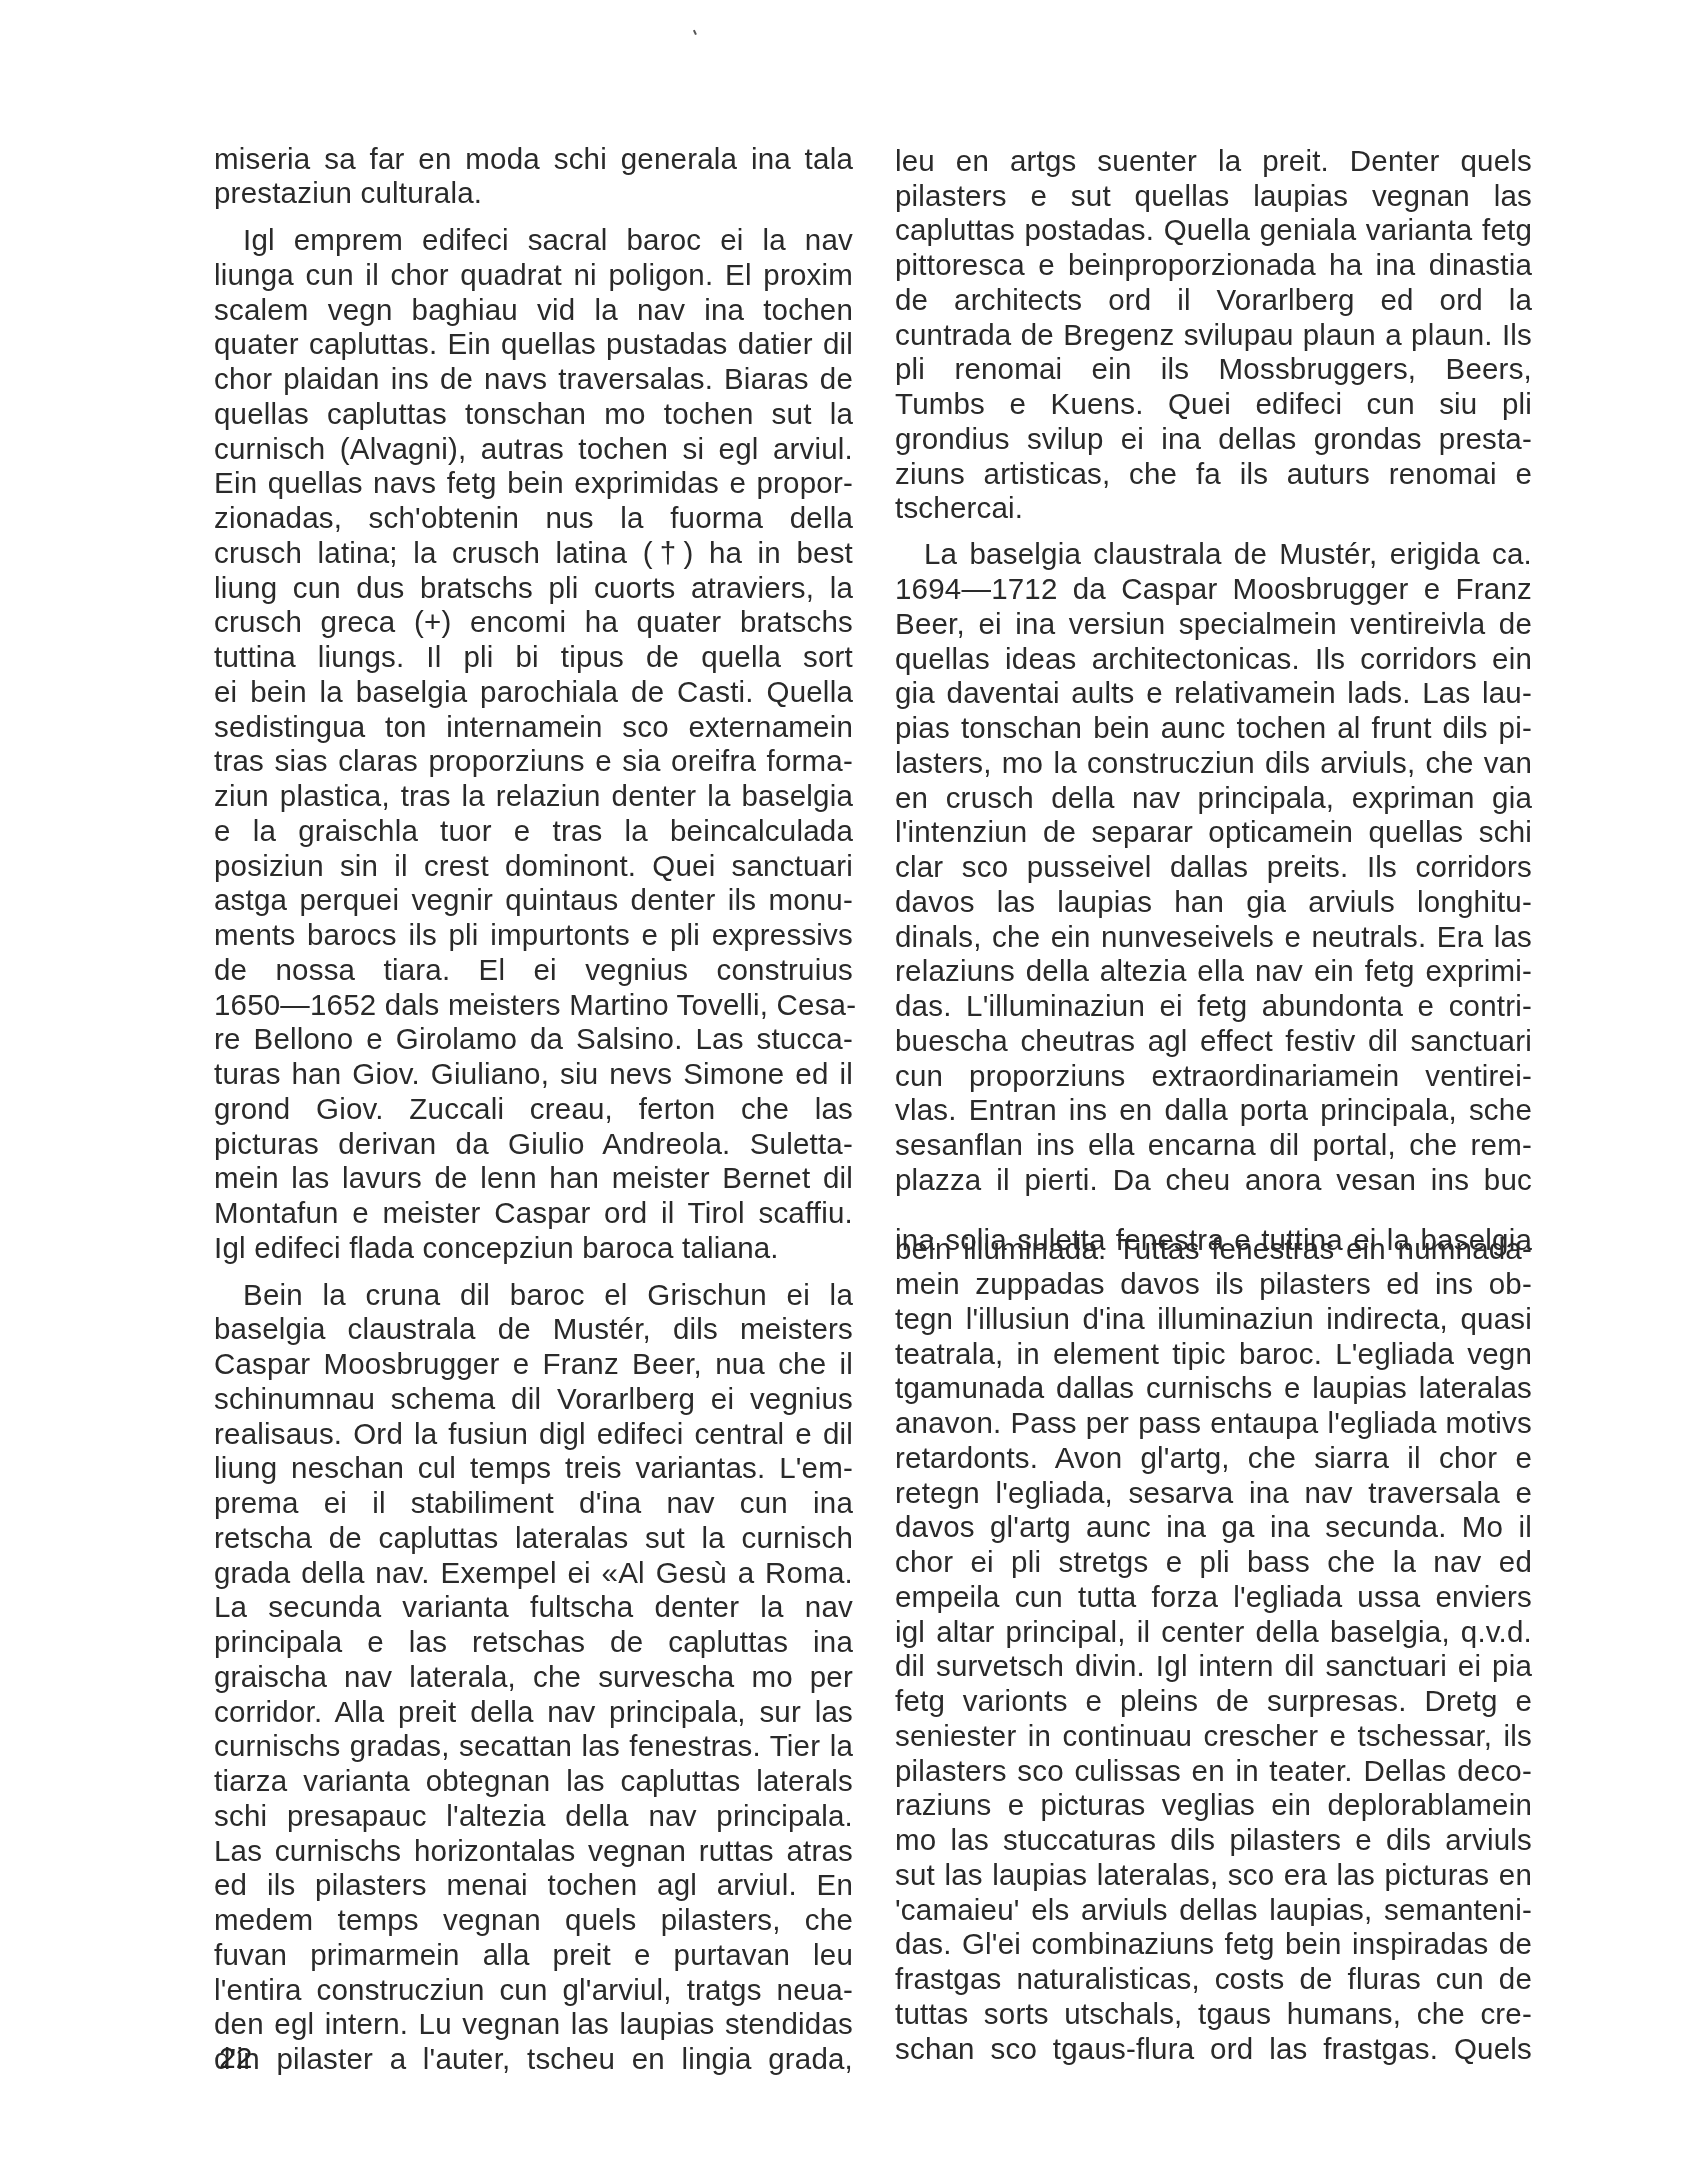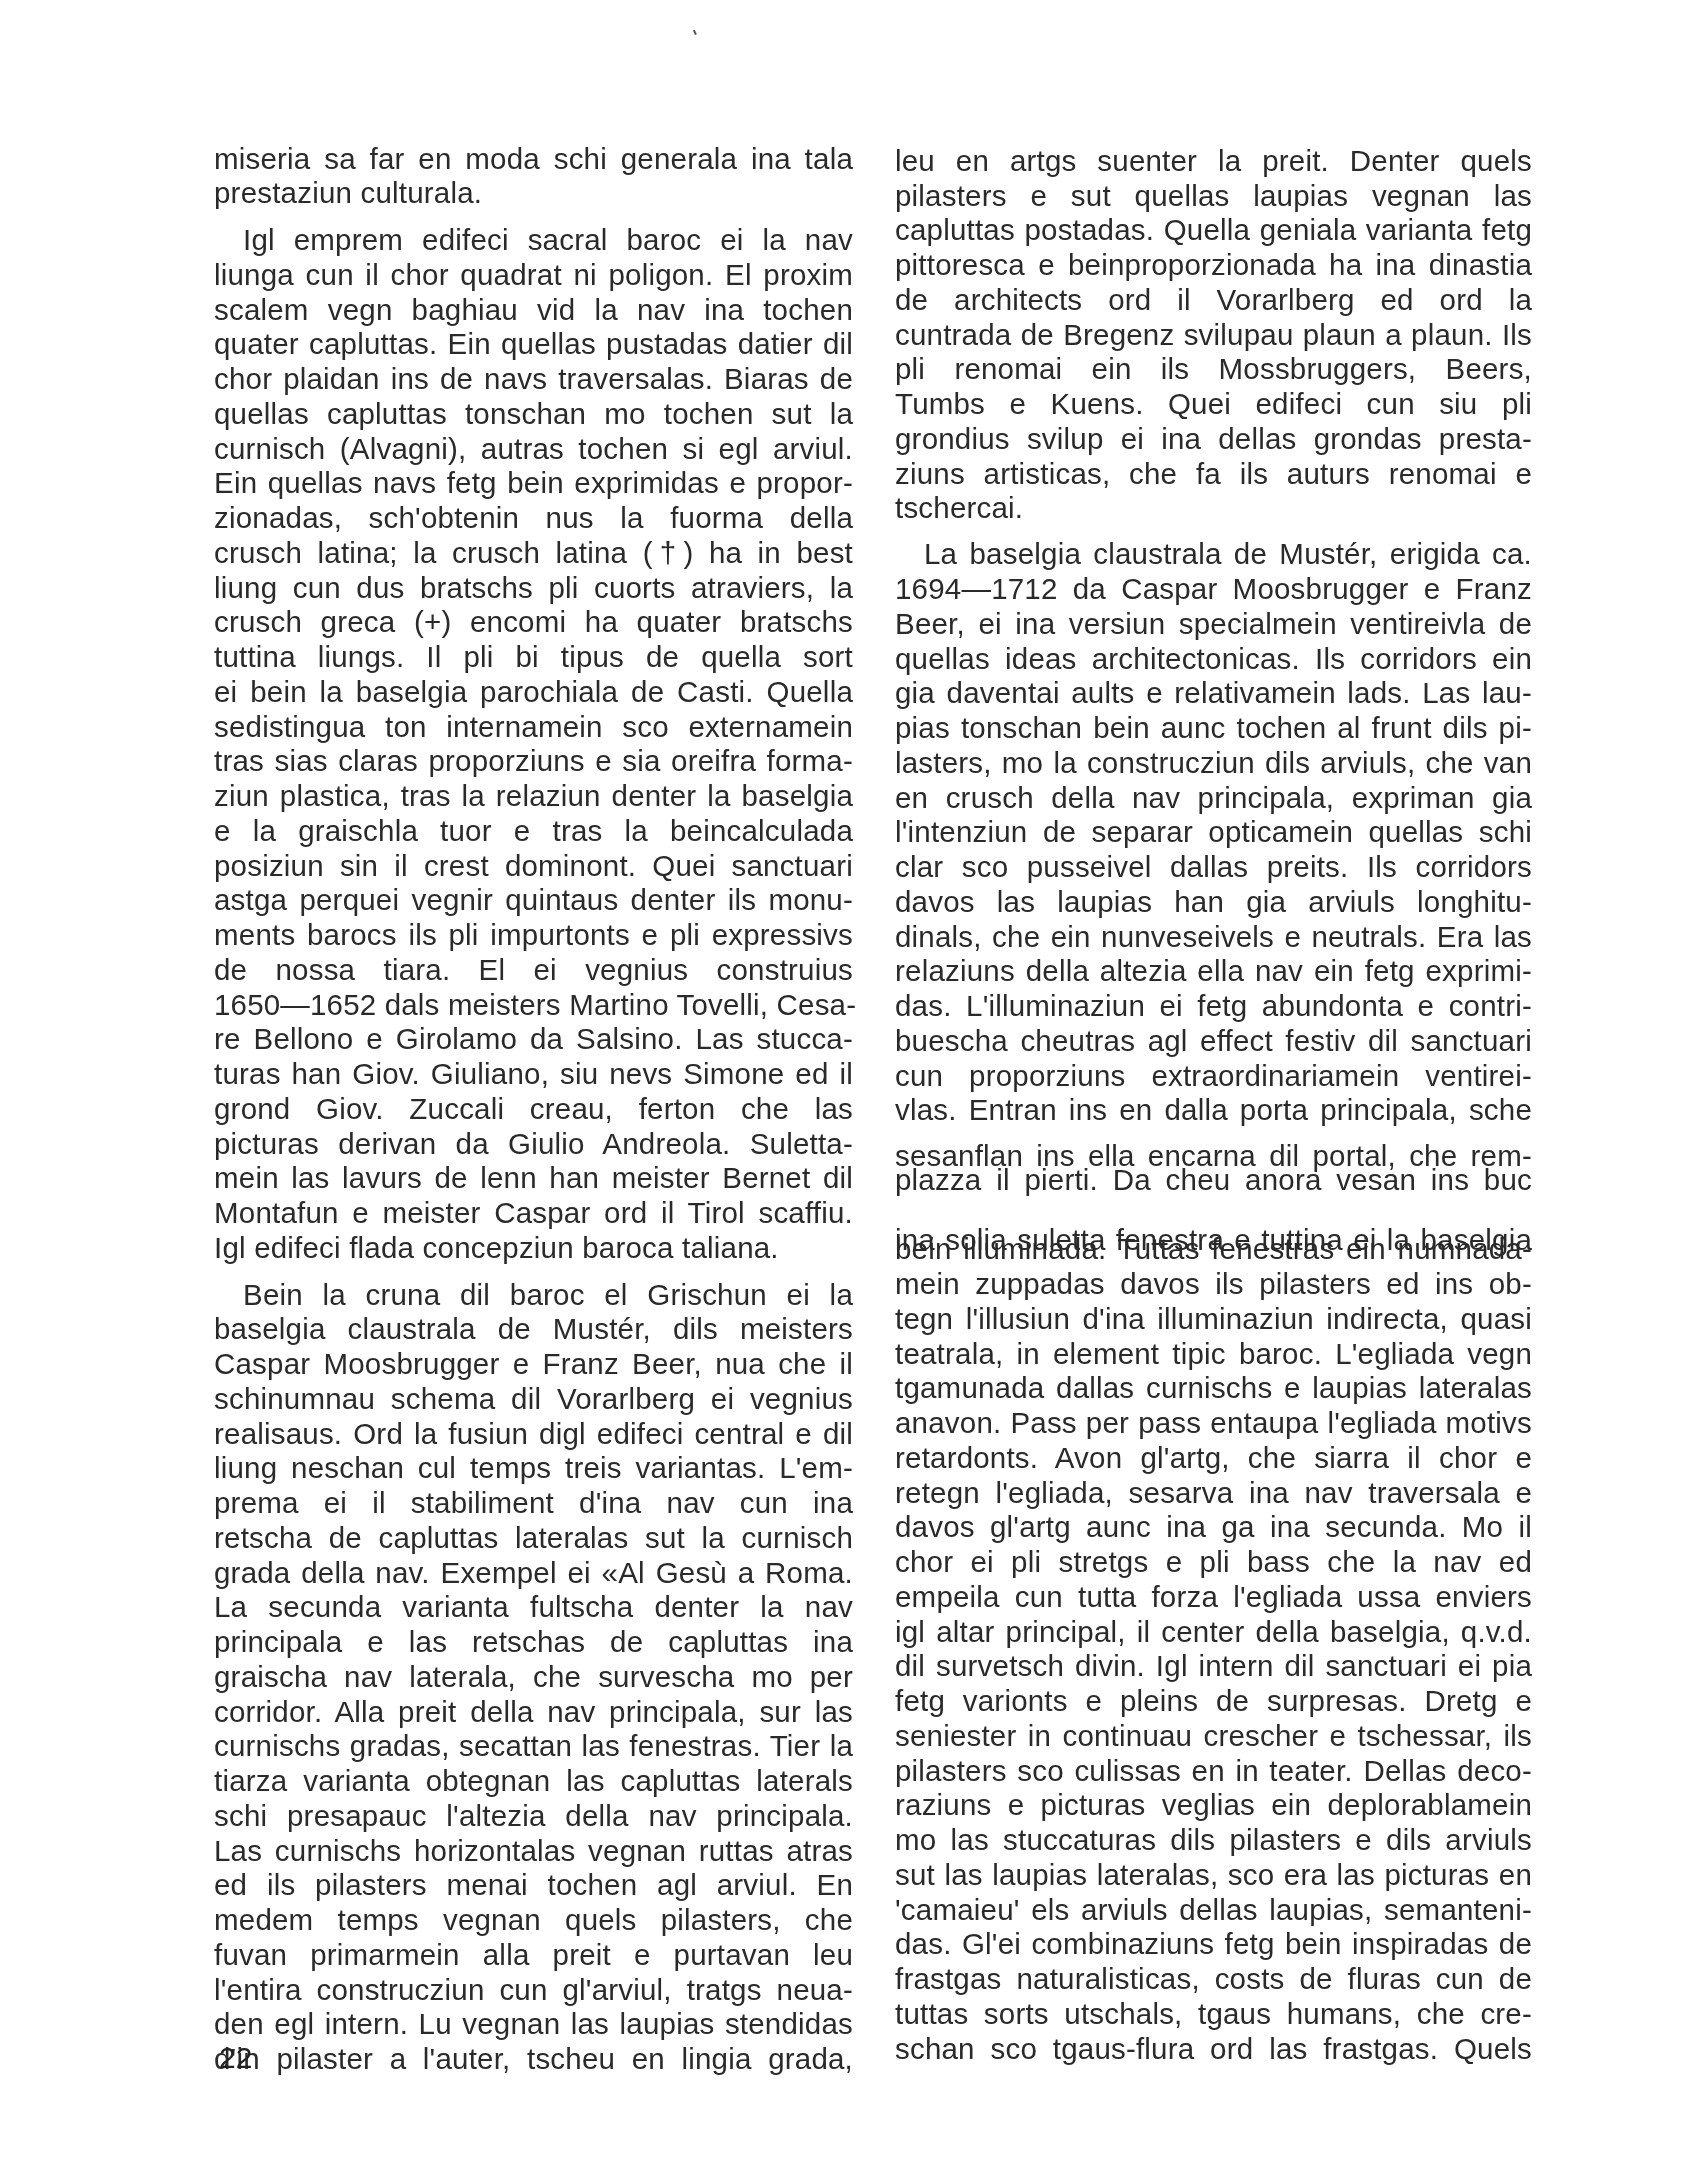--- a/index.html
+++ b/index.html
@@ -115,21 +115,21 @@
       <div class="line" style="top: 780px;">en crusch della nav principala, expriman gia</div>
       <div class="line" style="top: 814px;">l'intenziun de separar opticamein quellas schi</div>
       <div class="line" style="top: 849px;">clar sco pusseivel dallas preits. Ils corridors</div>
       <div class="line" style="top: 884px;">davos las laupias han gia arviuls longhitu-</div>
       <div class="line" style="top: 919px;">dinals, che ein nunveseivels e neutrals. Era las</div>
       <div class="line" style="top: 953px;">relaziuns della altezia ella nav ein fetg exprimi-</div>
       <div class="line" style="top: 988px;">das. L'illuminaziun ei fetg abundonta e contri-</div>
       <div class="line" style="top: 1023px;">buescha cheutras agl effect festiv dil sanctuari</div>
       <div class="line" style="top: 1058px;">cun proporziuns extraordinariamein ventirei-</div>
       <div class="line" style="top: 1092px;">vlas. Entran ins en dalla porta principala, sche</div>
-      <div class="line" style="top: 1127px; margin-top: 11px;">sesanflan ins ella encarna dil portal, che rem-</div>
+      <div class="line" style="top: 1127px;">sesanflan ins ella encarna dil portal, che rem-</div>
       <div class="line" style="top: 1162px;">plazza il pierti. Da cheu anora vesan ins buc</div>
       <div class="line" style="top: 1197px; margin-top: 25px;">ina solia suletta fenestra e tuttina ei la baselgia</div>
       <div class="line" style="top: 1231px;">bein illuminada. Tuttas fenestras ein numnada-</div>
       <div class="line" style="top: 1266px;">mein zuppadas davos ils pilasters ed ins ob-</div>
       <div class="line" style="top: 1301px;">tegn l'illusiun d'ina illuminaziun indirecta, quasi</div>
       <div class="line" style="top: 1336px;">teatrala, in element tipic baroc. L'egliada vegn</div>
       <div class="line" style="top: 1370px;">tgamunada dallas curnischs e laupias lateralas</div>
       <div class="line" style="top: 1405px;">anavon. Pass per pass entaupa l'egliada motivs</div>
       <div class="line" style="top: 1440px;">retardonts. Avon gl'artg, che siarra il chor e</div>
       <div class="line" style="top: 1475px;">retegn l'egliada, sesarva ina nav traversala e</div>

